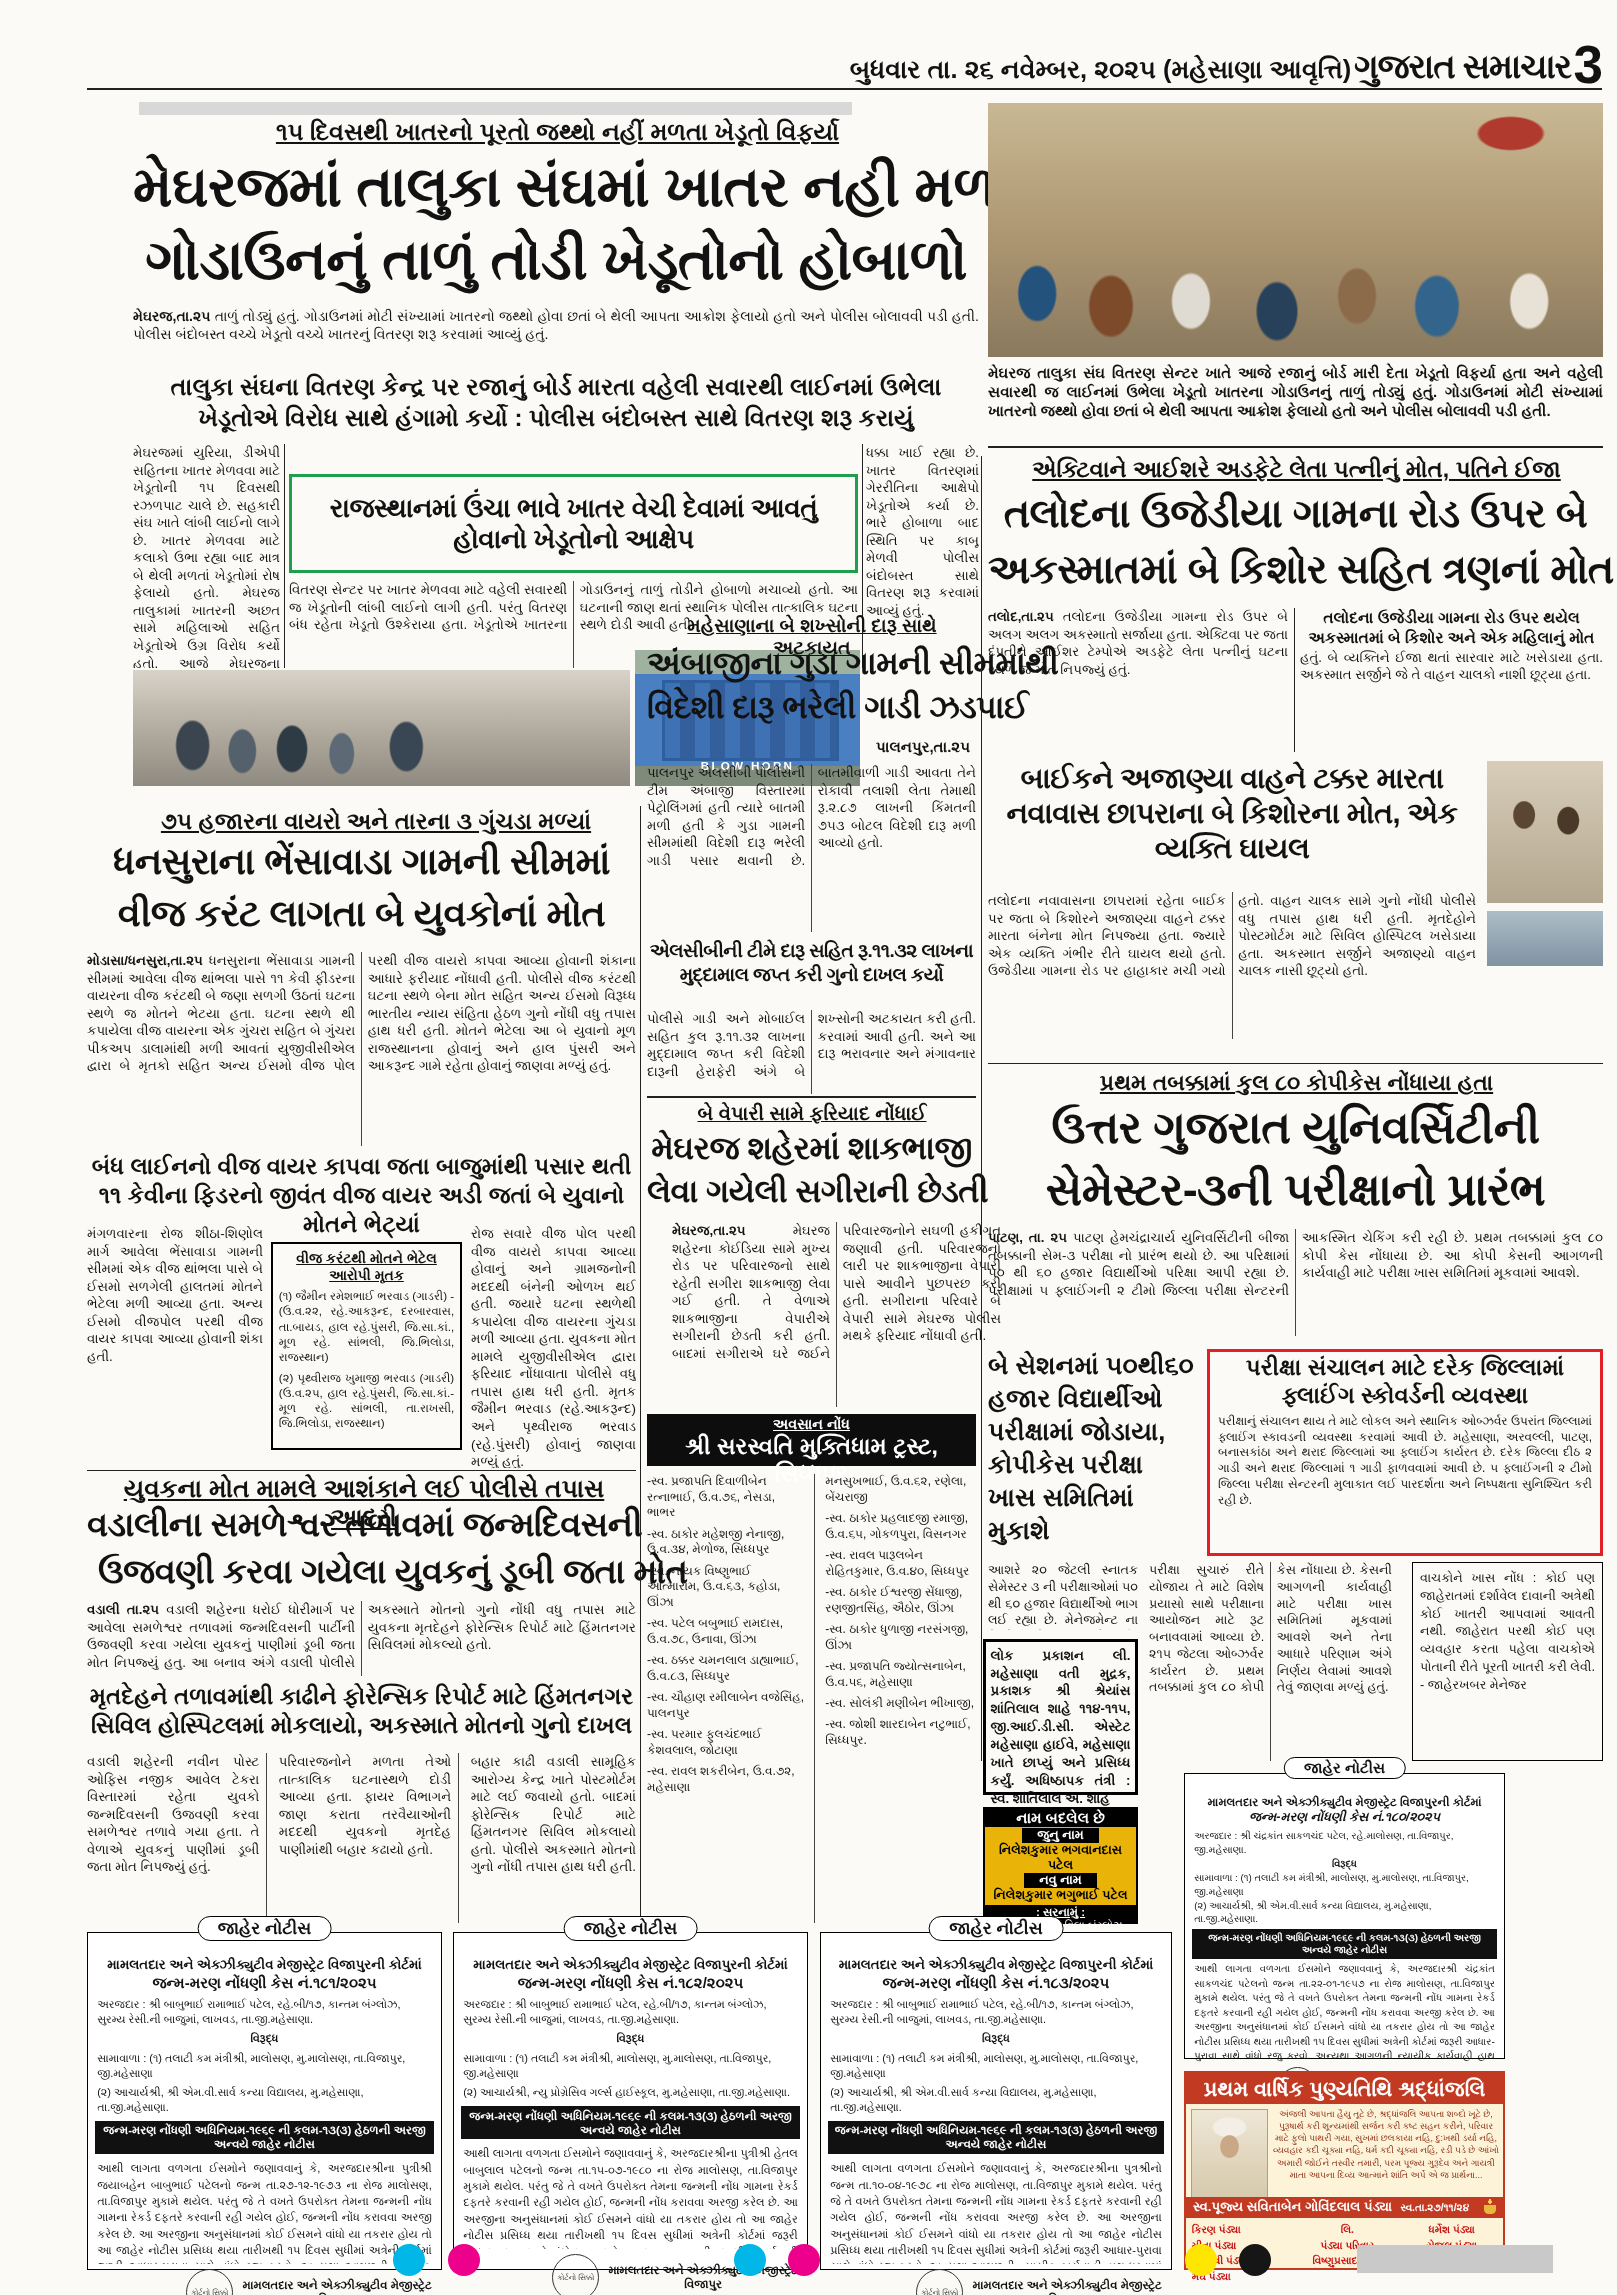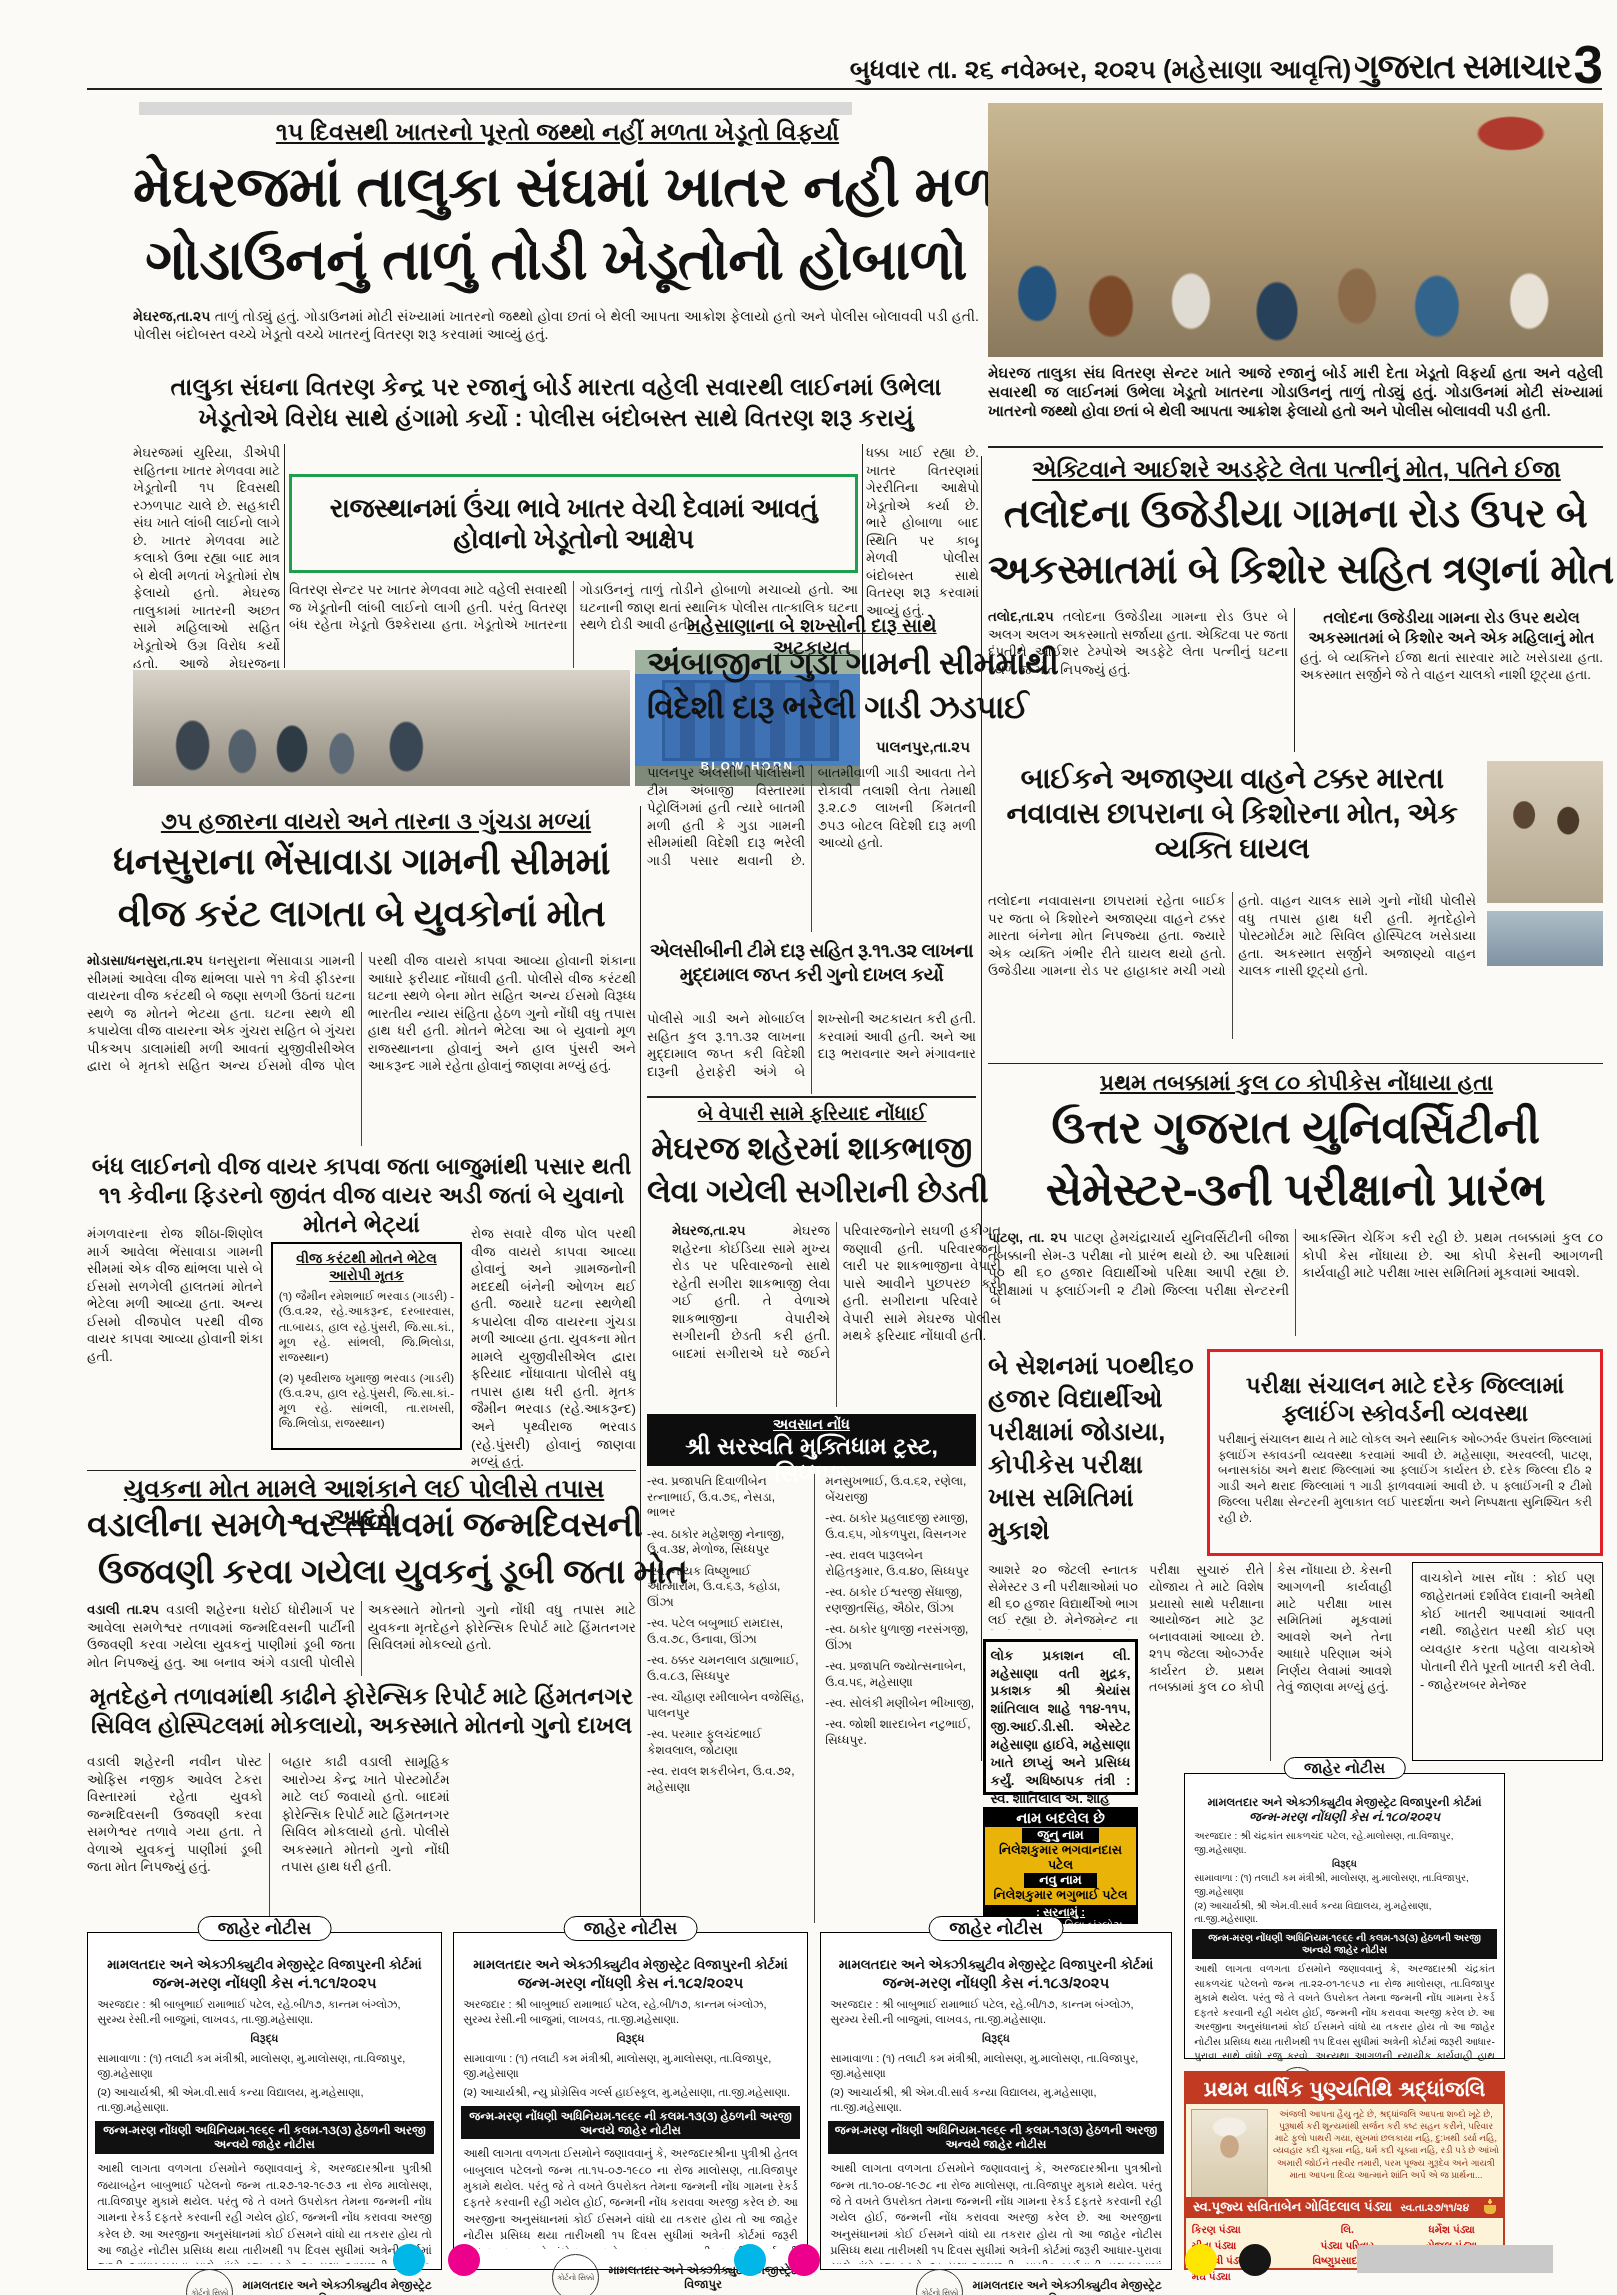--- a/index.html
+++ b/index.html
@@ -194,34 +194,35 @@
   <div class="abs hl" style="left:87px;top:1506px;width:549px;font-size:34px;">વડાલીના સમળેશ્વર તળાવમાં જન્મદિવસની</div>
   <div class="abs hl" style="left:98px;top:1553px;width:549px;font-size:34px;">ઉજવણી કરવા ગયેલા યુવકનું ડૂબી જતા મોત</div>
   <div class="abs body cols2" style="left:87px;top:1601px;width:549px;height:75px;">
     <span class="dl">વડાલી તા.૨૫</span>
     <span>વડાલી શહેરના ધરોઈ ધોરીમાર્ગ પર આવેલા સમળેશ્વર તળાવમાં જન્મદિવસની પાર્ટીની ઉજવણી કરવા ગયેલા યુવકનું પાણીમાં ડૂબી જતા મોત નિપજ્યું</span>
     <span>હતુ. આ બનાવ અંગે વડાલી પોલીસે અકસ્માતે મોતનો ગુનો નોંધી વધુ તપાસ માટે યુવકના મૃતદેહને ફોરેન્સિક રિપોર્ટ માટે હિંમતનગર સિવિલમાં મોકલ્યો હતો.</span>
   </div>
   <div class="abs hl" style="left:87px;top:1682px;width:549px;font-size:23px;white-space:normal;line-height:1.25;letter-spacing:0;">મૃતદેહને તળાવમાંથી કાઢીને ફોરેન્સિક રિપોર્ટ માટે હિંમતનગર સિવિલ હોસ્પિટલમાં મોકલાયો, અકસ્માતે મોતનો ગુનો દાખલ</div>
   <div class="abs" style="left:87px;top:1753px;width:549px;height:170px;display:flex;gap:11.6px;">
     <div class="body" style="width:175px;border-right:0.6px solid #444;padding-right:7px;">વડાલી શહેરની નવીન પોસ્ટ ઓફિસ નજીક આવેલ ટેકરા વિસ્તારમાં રહેતા યુવકો જન્મદિવસની ઉજવણી કરવા સમળેશ્વર તળાવે ગયા હતા. તે વેળાએ યુવકનું પાણીમાં ડૂબી જતા મોત નિપજ્યું હતું.</div>
+    <div class="body" style="width:175px;border-right:0.6px solid #444;padding-right:7px;">પરિવારજનોને મળતા તેઓ તાત્કાલિક ઘટનાસ્થળે દોડી આવ્યા હતા. ફાયર વિભાગને જાણ કરાતા તરવૈયાઓની મદદથી યુવકનો મૃતદેહ પાણીમાંથી બહાર કઢાયો હતો.</div>
     <div class="body" style="width:168px;">બહાર કાઢી વડાલી સામૂહિક આરોગ્ય કેન્દ્ર ખાતે પોસ્ટમોર્ટમ માટે લઈ જવાયો હતો. બાદમાં ફોરેન્સિક રિપોર્ટ માટે હિંમતનગર સિવિલ મોકલાયો હતો. પોલીસે અકસ્માતે મોતનો ગુનો નોંધી તપાસ હાથ ધરી હતી.</div>
   </div>
 
   <div class="abs rule" style="left:988px;top:1063px;width:615px;height:1.2px;"></div>
   <div class="abs kick" style="left:999px;top:1070px;width:595px;font-size:22px;">પ્રથમ તબક્કામાં કુલ ૮૦ કોપીકેસ નોંધાયા હતા</div>
   <div class="abs hl" style="left:988px;top:1104px;width:615px;font-size:45px;">ઉત્તર ગુજરાત યુનિવર્સિટીની</div>
   <div class="abs hl" style="left:988px;top:1166px;width:615px;font-size:45px;">સેમેસ્ટર-૩ની પરીક્ષાનો પ્રારંભ</div>
   <div class="abs body cols2" style="left:988px;top:1229px;width:615px;height:107px;">
     <span class="dl">પાટણ, તા. ૨૫</span>
     <span>પાટણ હેમચંદ્રાચાર્ય યુનિવર્સિટીની બીજા તબક્કાની સેમ-૩ પરીક્ષા નો પ્રારંભ થયો છે. આ પરિક્ષામાં ૫૦ થી ૬૦ હજાર વિદ્યાર્થીઓ પરિક્ષા આપી રહ્યા છે.</span>
     <span>પરીક્ષામાં ૫ ફ્લાઈંગની ૨ ટીમો જિલ્લા પરીક્ષા સેન્ટરની આકસ્મિત ચેકિંગ કરી રહી છે. પ્રથમ તબક્કામાં કુલ ૮૦ કોપી કેસ નોંધાયા છે. આ કોપી કેસની આગળની કાર્યવાહી માટે પરીક્ષા ખાસ સમિતિમાં મૂકવામાં આવશે.</span>
   </div>
   <div class="abs b" style="left:988px;top:1349px;width:208px;font-size:25.4px;line-height:1.3;">બે સેશનમાં ૫૦થી૬૦ હજાર વિદ્યાર્થીઓ પરીક્ષામાં જોડાયા, કોપીકેસ પરીક્ષા ખાસ સમિતિમાં મુકાશે</div>
-  <div class="abs" style="left:1207px;top:1349px;width:396px;height:207px;border:3.5px solid #e31e24;box-sizing:border-box;padding:20px 8px;">
+  <div class="abs" style="left:1207px;top:1349px;width:396px;height:207px;border:3.5px solid #e31e24;box-sizing:border-box;padding:2px 8px;">
     <div class="ctr b" style="font-size:23px;line-height:1.2;">પરીક્ષા સંચાલન માટે દરેક જિલ્લામાં ફ્લાઈંગ સ્કોવર્ડની વ્યવસ્થા</div>
     <div class="body" style="font-size:12px;margin-top:4.6px;height:124px;">પરીક્ષાનું સંચાલન થાય તે માટે લોકલ અને સ્થાનિક ઓબ્ઝર્વર ઉપરાંત જિલ્લામાં ફ્લાઈંગ સ્કાવડની વ્યવસ્થા કરવામાં આવી છે. મહેસાણા, અરવલ્લી, પાટણ, બનાસકાંઠા અને થરાદ જિલ્લામાં આ ફ્લાઈંગ કાર્યરત છે. દરેક જિલ્લા દીઠ ૨ ગાડી અને થરાદ જિલ્લામાં ૧ ગાડી ફાળવવામાં આવી છે. ૫ ફ્લાઈંગની ૨ ટીમો જિલ્લા પરીક્ષા સેન્ટરની મુલાકાત લઈ પારદર્શતા અને નિષ્પક્ષતા સુનિશ્ચિત કરી રહી છે.</div>
   </div>
   <div class="abs body" style="left:988px;top:1562px;width:150px;height:68px;font-size:12.7px;">આશરે ૨૦ જેટલી સ્નાતક સેમેસ્ટર ૩ ની પરીક્ષાઓમાં ૫૦ થી ૬૦ હજાર વિદ્યાર્થીઓ ભાગ લઈ રહ્યા છે. મેનેજમેન્ટ ના હેડને સેન્ટ્રલ ઓબ્ઝર્વર કન્વીનર નિયુક્ત કરવામાં આવ્યા છે.</div>
   <div class="abs body cols2" style="left:1149px;top:1562px;width:243px;height:199px;font-size:12.7px;">પરીક્ષા સુચારું રીતે યોજાય તે માટે વિશેષ પ્રયાસો સાથે પરીક્ષાના આયોજન માટે રૂટ બનાવવામાં આવ્યા છે. ૨૧૫ જેટલા ઓબ્ઝર્વર કાર્યરત છે. પ્રથમ તબક્કામાં કુલ ૮૦ કોપી કેસ નોંધાયા છે. કેસની આગળની કાર્યવાહી માટે પરીક્ષા ખાસ સમિતિમાં મૂકવામાં આવશે અને તેના આધારે પરિણામ અંગે નિર્ણય લેવામાં આવશે તેવું જાણવા મળ્યું હતું.</div>
   <div class="abs" style="left:1412px;top:1562px;width:191px;height:199px;border:1.7px solid #000;box-sizing:border-box;padding:7px;">
     <div style="font-size:12.7px;line-height:1.4;text-align:justify;">વાચકોને ખાસ નોંધ : કોઈ પણ જાહેરાતમાં દર્શાવેલ દાવાની અત્રેથી કોઈ ખાતરી આપવામાં આવતી નથી. જાહેરાત પરથી કોઈ પણ વ્યવહાર કરતા પહેલા વાચકોએ પોતાની રીતે પૂરતી ખાતરી કરી લેવી. - જાહેરખબર મેનેજર</div>
   </div>
 
   <div class="abs" style="left:983px;top:1639px;width:155px;height:156px;border:3.5px solid #000;box-sizing:border-box;padding:4.6px;">

